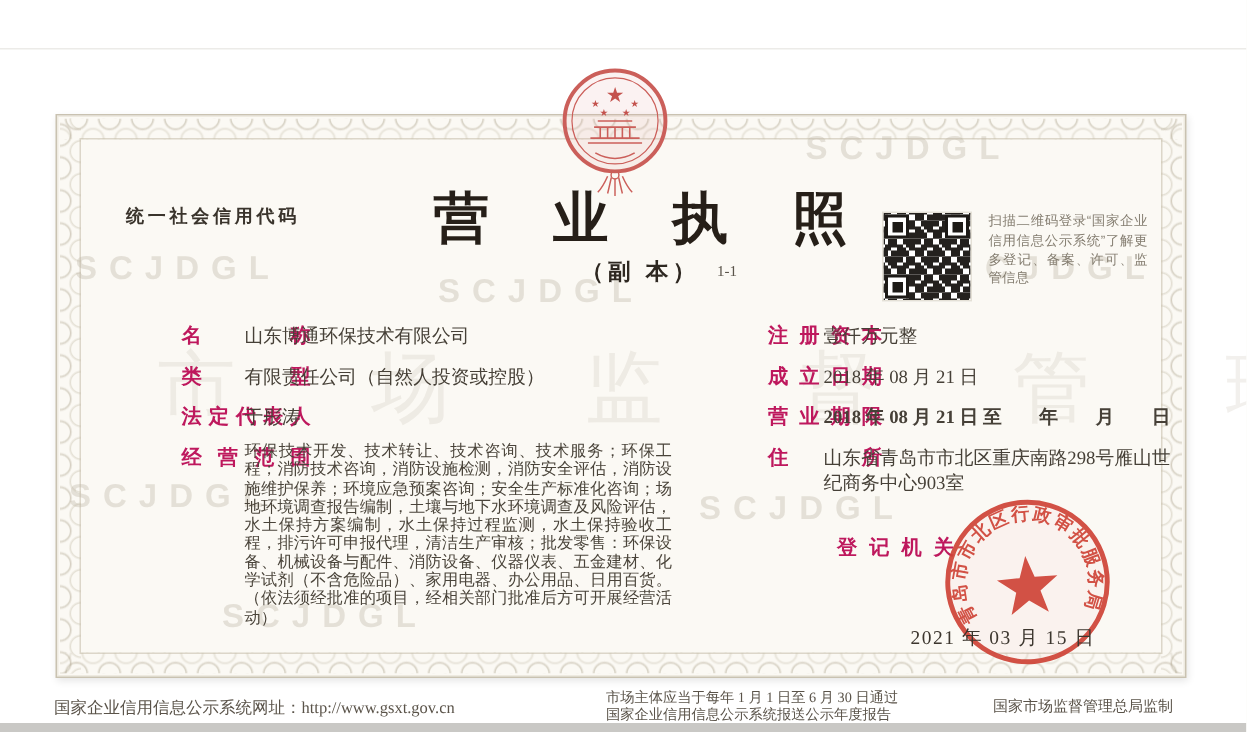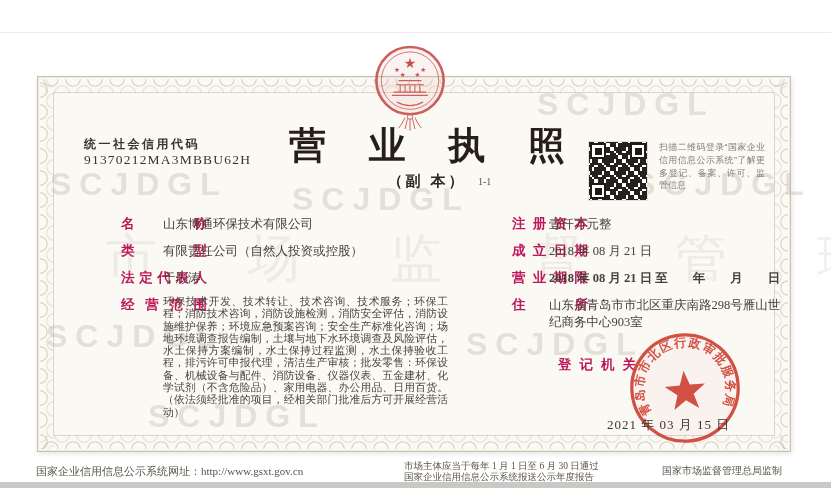--- a/index.html
+++ b/index.html
@@ -34,21 +34,21 @@
       radial-gradient(circle 8px at 14px 11px, rgba(190,181,160,0) 6.2px, rgba(196,188,168,.45) 7px, rgba(190,181,160,0) 8.4px);
     background-size:14px 22px;background-position:0 0,0 11px;background-repeat:repeat-y;}
   .scal-right{top:2px;bottom:2px;right:2px;width:14px;
     background-image:
       radial-gradient(circle 8px at 14px 11px, rgba(190,181,160,0) 6.2px, rgba(176,167,145,.55) 7px, rgba(190,181,160,0) 8.4px),
       radial-gradient(circle 8px at 0px 11px, rgba(190,181,160,0) 6.2px, rgba(196,188,168,.45) 7px, rgba(190,181,160,0) 8.4px);
     background-size:14px 22px;background-position:0 0,0 11px;background-repeat:repeat-y;}
 
   
   .wm{position:absolute;z-index:1;color:rgba(192,185,169,.38);font-weight:700;
-      font-size:32px;letter-spacing:8px;font-family:"Liberation Sans",sans-serif;user-select:none;}
+      font-size:22px;letter-spacing:8px;font-family:"Liberation Sans",sans-serif;user-select:none;}
   .wm-cjk{position:absolute;z-index:1;color:rgba(188,181,164,.20);font-size:52px;
       letter-spacing:38px;white-space:nowrap;user-select:none;}
 
   
   .credit-label{position:absolute;left:84px;top:136px;z-index:3;font-size:12px;font-weight:700;
       letter-spacing:2.5px;color:#3a342c;}
   .credit-code{position:absolute;left:84px;top:152px;z-index:3;font-size:13.5px;letter-spacing:1.2px;
       color:#3a342c;font-family:"Liberation Serif",serif;}
   .title{position:absolute;left:289px;top:126px;width:276px;z-index:3;font-size:37px;font-weight:700;
       color:#261f18;text-align:justify;text-align-last:justify;line-height:40px;}
@@ -122,21 +122,20 @@
     <text x="66" y="36" text-anchor="middle" font-size="8" fill="#c4524d">★</text>
     <text x="41" y="43" text-anchor="middle" font-size="8" fill="#c4524d">★</text>
     <text x="59" y="43" text-anchor="middle" font-size="8" fill="#c4524d">★</text>
     <path d="M33,52 h34 M36,47 h28 M38,52 v9 M44,52 v9 M50,52 v9 M56,52 v9 M62,52 v9 M30,61 h40 M28,65 h44" stroke="#cb5f5a" stroke-width="1.3" fill="none"></path>
     <path d="M34,73 q16,9 32,0" stroke="#cb5f5a" stroke-width="1.3" fill="none"></path>
     <circle cx="50" cy="91" r="3.2" fill="none" stroke="#cb5f5a" stroke-width="1.2"></circle>
     <path d="M44,92 q-4,9 -8,13 M50,94 v14 M56,92 q4,9 8,13 M47,93 q-2,9 -3,13 M53,93 q2,9 3,13" stroke="#cb5f5a" stroke-width="1.2" fill="none"></path>
   </svg>
 
   <div class="credit-label">统一社会信用代码</div>
-  <div class="credit-code">91370212MA3MBBU62H</div>
   <div class="title">营业执照</div>
   <div class="subtitle">（副 本）</div>
   <div class="page-no">1-1</div>
 
   <div class="qr">
     <div class="finder f-tl"></div>
     <div class="finder f-tr"></div>
     <div class="finder f-bl"></div>
   </div>
   <div class="qr-caption">扫描二维码登录“国家企业信用信息公示系统”了解更多登记、备案、许可、监管信息</div>

